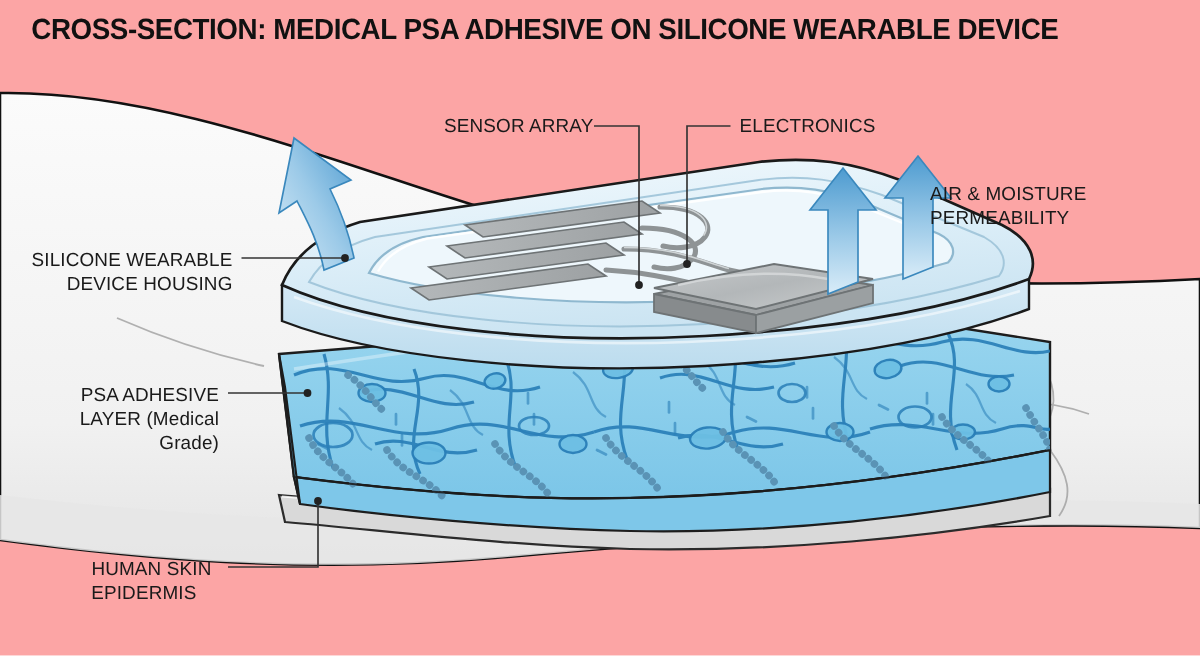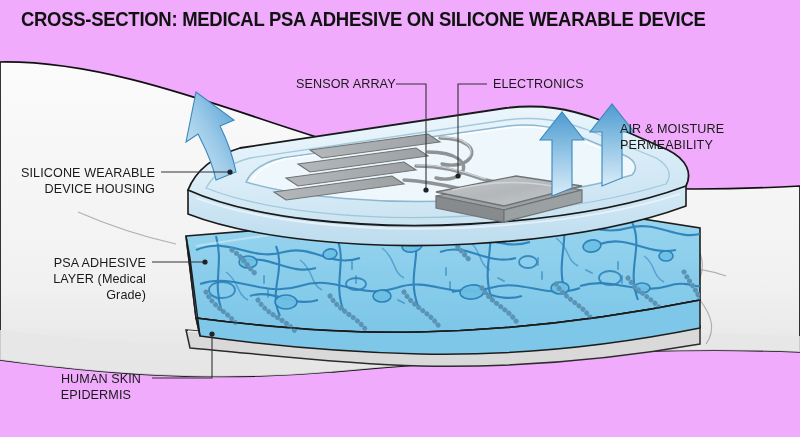--- a/index.html
+++ b/index.html
@@ -1,18 +1,18 @@
 <!DOCTYPE html>
 <html><head>
 <meta charset="utf-8">
 <style>
   html,body{margin:0;padding:0;background:#ffffff;}
   body{width:800px;height:437px;overflow:hidden;
        font-family:"Liberation Sans","DejaVu Sans",sans-serif;}
-  #stage{position:relative;width:800px;height:437px;background:#f0abfc;}
+  #stage{position:relative;width:800px;height:437px;background:#fca5a5;}
   #art{position:absolute;inset:0;width:800px;height:437px;}
   .ttl{font-weight:bold;font-size:19.5px;letter-spacing:-.3px;
        transform:scaleX(.95);transform-origin:left center;fill:#111;}
   .lbl{font-size:12.6px;fill:#1a1a1a;letter-spacing:.1px;}
   .ld{stroke:#333;stroke-width:1.1;fill:none;}
   .dot{fill:#222;}
 </style>
 </head>
 <body>
 

